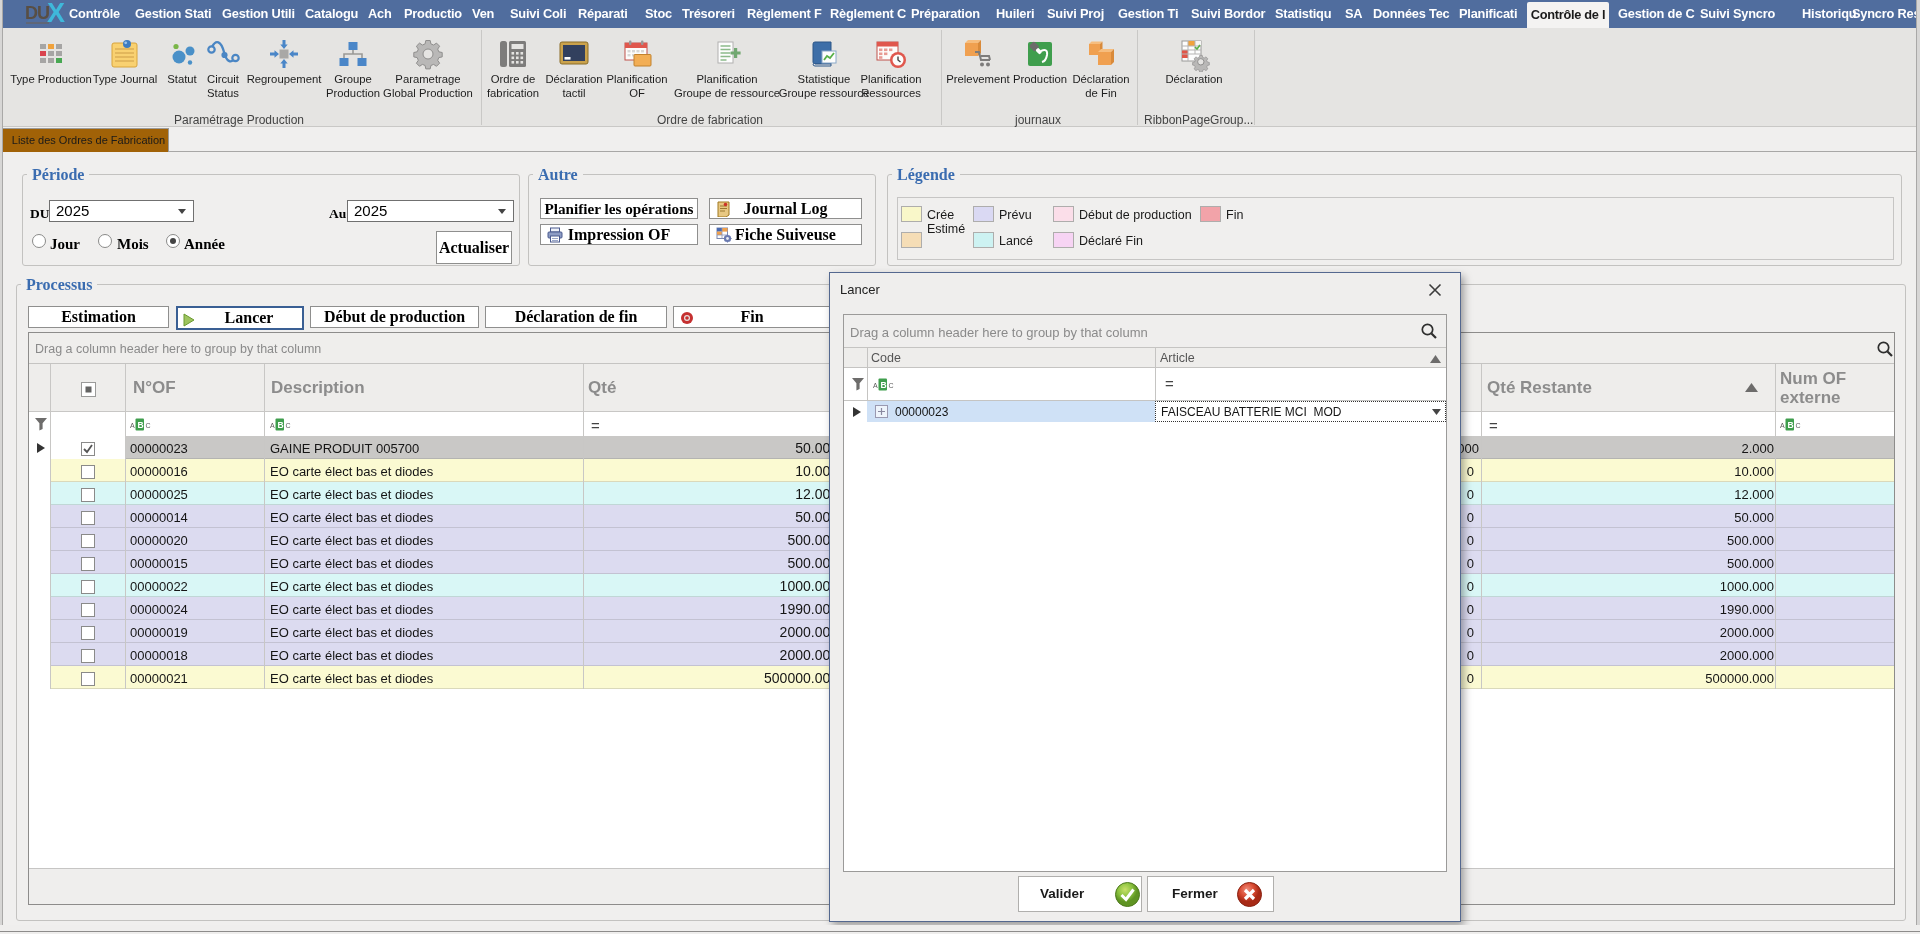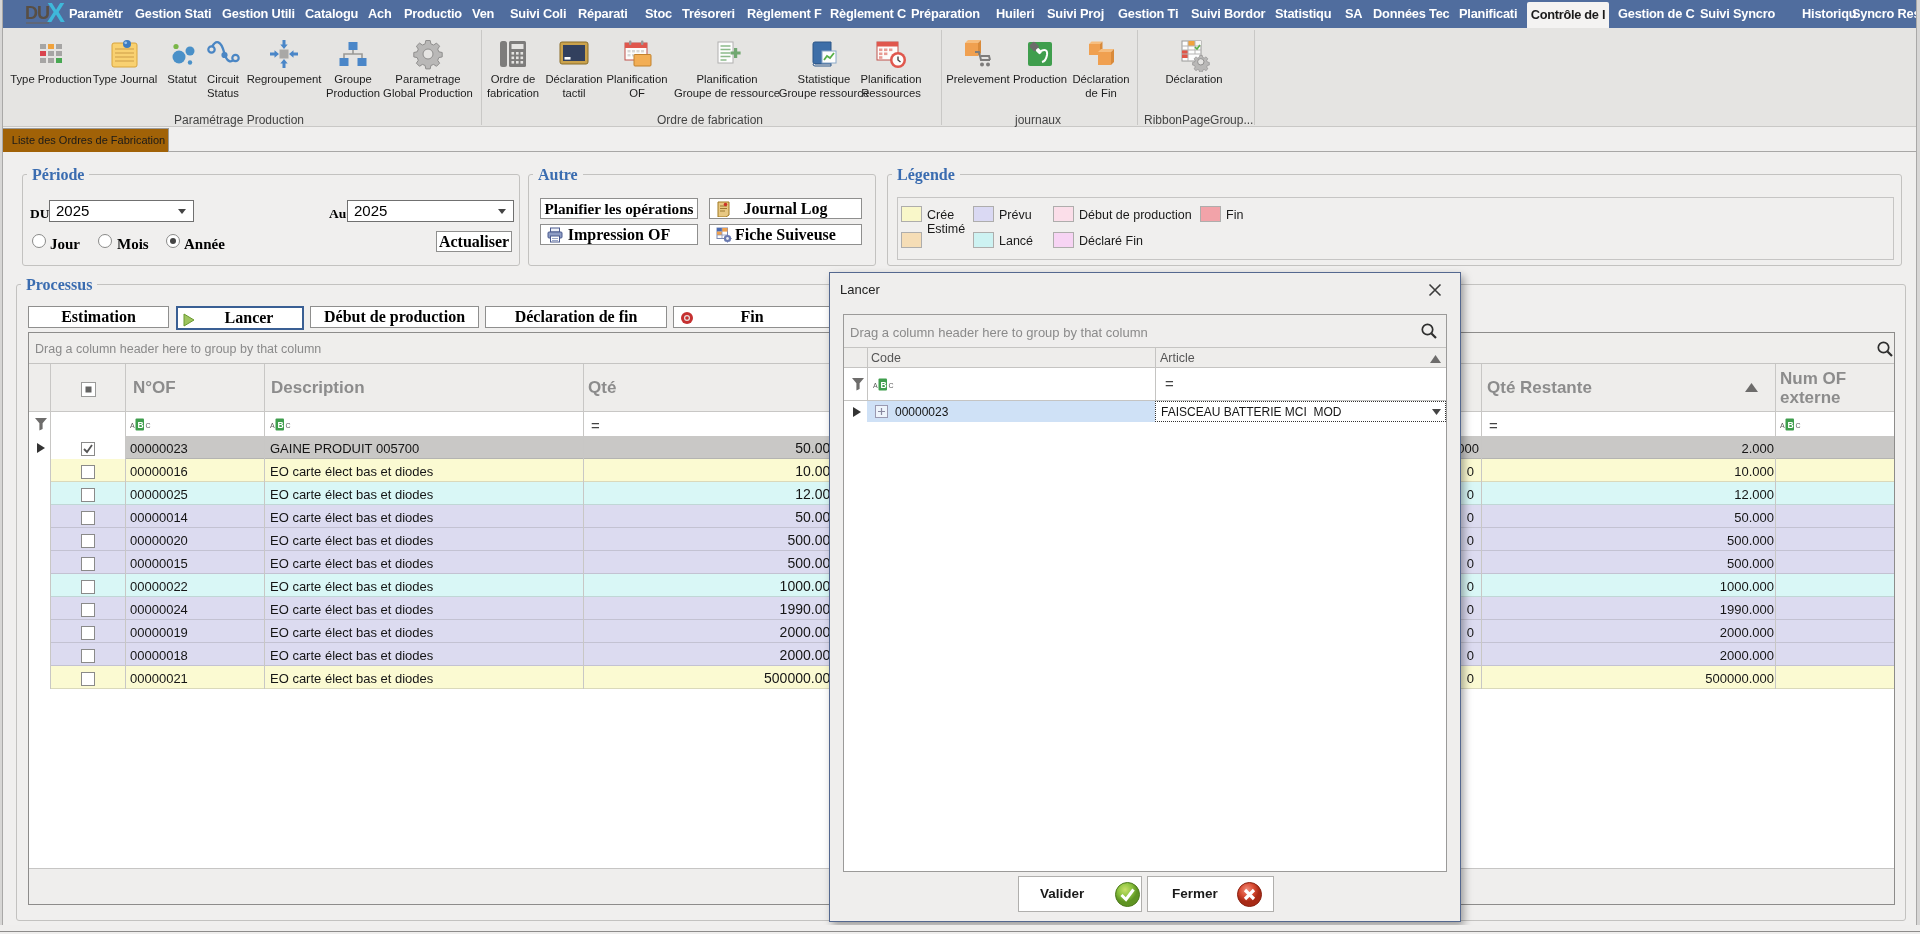--- a/index.html
+++ b/index.html
@@ -63,21 +63,21 @@
 #dialog { position:absolute; left:829px; top:272px; width:632px; height:650px;
   background:#efeeed; border:1px solid #54688f; box-shadow:3px 4px 8px rgba(0,0,0,0.35); z-index:50; }
 </style></head>
 <body>
 <div id="menubar">
  <div id="logo">
       <span style="position:absolute;left:0;top:2px;font-size:18px;line-height:18px;color:#584e44;letter-spacing:-1px;">DU</span>
       <span style="position:absolute;left:22px;top:-2px;font-size:27px;line-height:27px;color:#3fb8da;">X</span>
       <div style="position:absolute;left:1px;top:20px;width:23px;height:2px;background:#6a6058;opacity:0.55;"></div>
     </div>
- <div class="mi" style="left:66px;">Paramètr</div>
+ <div class="mi" style="left:66px;">Contrôle</div>
  <div class="mi" style="left:132px;">Gestion Stati</div>
  <div class="mi" style="left:219px;">Gestion Utili</div>
  <div class="mi" style="left:302px;">Catalogu</div>
  <div class="mi" style="left:365px;">Ach</div>
  <div class="mi" style="left:401px;">Productio</div>
  <div class="mi" style="left:469px;">Ven</div>
  <div class="mi" style="left:507px;">Suivi Coli</div>
  <div class="mi" style="left:575px;">Réparati</div>
  <div class="mi" style="left:642px;">Stoc</div>
  <div class="mi" style="left:679px;">Trésoreri</div>
@@ -336,21 +336,21 @@
  <div class="blabel" style="left:7px;top:31px;font-size:13.5px;">DU</div>
  <div class="combo" style="left:26px;top:25px;width:145px;height:22px;">2025<span class="arr"></span></div>
  <div class="blabel" style="left:306px;top:31px;font-size:13.5px;">Au</div>
  <div class="combo" style="left:324px;top:25px;width:167px;height:22px;">2025<span class="arr"></span></div>
  <div class="radio" style="left:9px;top:59px;"></div>
     <div class="blabel" style="left:27px;top:61px;">Jour</div>
  <div class="radio" style="left:75px;top:59px;"></div>
     <div class="blabel" style="left:94px;top:61px;">Mois</div>
  <div class="radio sel" style="left:143px;top:59px;"></div>
     <div class="blabel" style="left:161px;top:61px;">Année</div>
- <div class="wbtn" style="left:413px;top:56px;width:76px;height:21px;">Actualiser</div>
+ <div class="wbtn" style="left:413px;top:56px;width:76px;height:33px;">Actualiser</div>
 </div>
 
 <div class="gbox" style="left:528px;top:174px;width:348px;height:92px;">
  <div class="gtitle">Autre</div>
  <div class="wbtn" style="left:11px;top:23px;width:158px;height:21px;font-size:15.2px;">Planifier les opérations</div>
  <div class="wbtn" style="left:180px;top:23px;width:153px;height:21px;">
   <svg style="position:absolute;left:6px;top:2px;" width="16" height="16" viewBox="0 0 16 16">
         <path d="M2 1 h11 v13 l-3 2 H2z" fill="#e8c882" stroke="#a07820"></path>
         <path d="M4 5h7M4 7.5h7M4 10h5" stroke="#9a7830" stroke-width="1" fill="none"></path>
         <circle cx="9.5" cy="3.5" r="1.8" fill="#cc3328"></circle>

